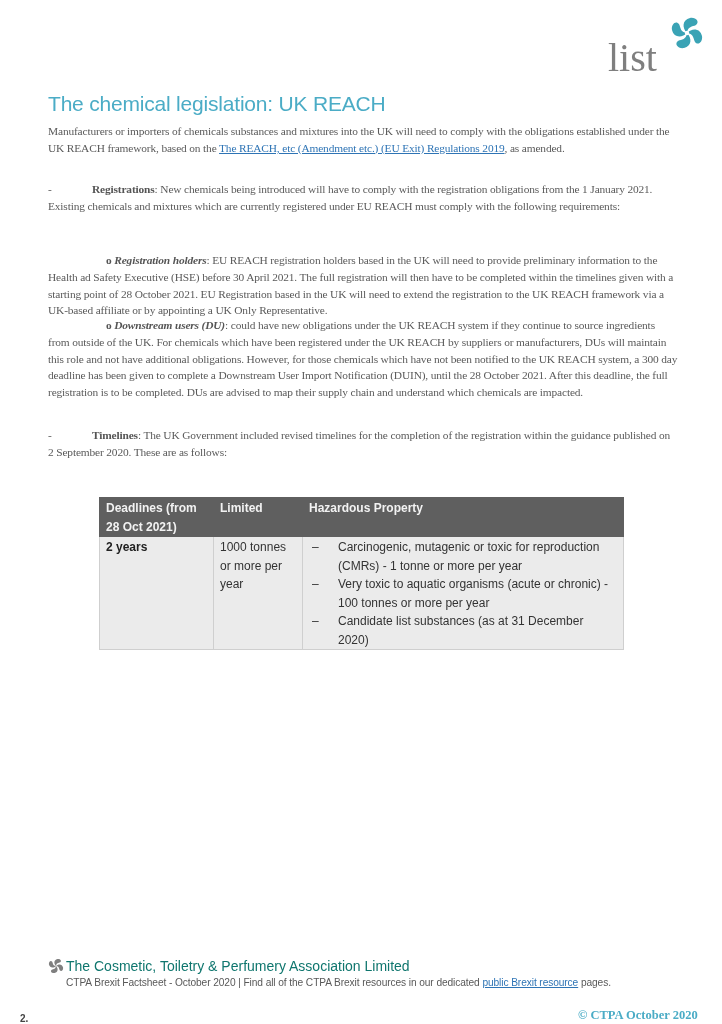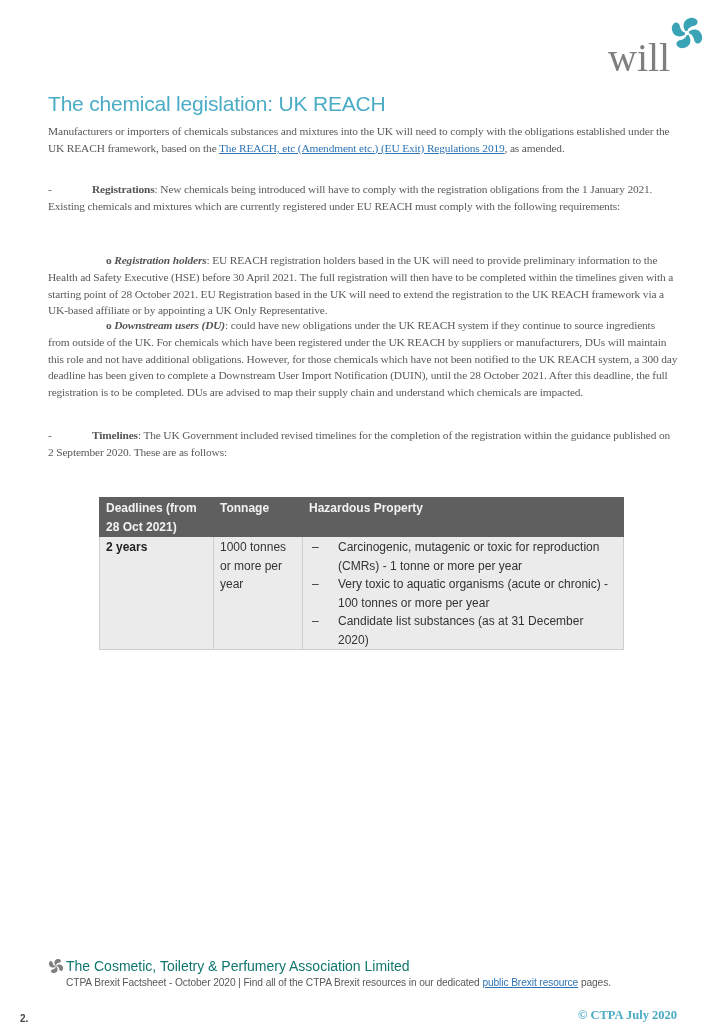--- a/index.html
+++ b/index.html
@@ -60,21 +60,21 @@
   .page-num { position: absolute; left: 20px; top: 1013px; font-size: 10px; color: #444; font-weight: bold; }
   .copyright {
     position: absolute; left: 578px; top: 1008px; font-family: "Liberation Serif", serif;
     font-size: 12.5px; font-weight: bold; color: #4bacc6;
   }
 </style>
 </head>
 <body>
 
 <div class="logo">
-  <span class="logo-text">will</span>
+  <span class="logo-text">list</span>
   <svg class="logo-swirl" viewBox="0 0 34 34">
     <g fill="#3aa3b5">
       <path d="M17 17 C 12 12, 12 4, 20 2 C 26 1, 30 6, 26 9 C 22 11, 18 10, 17 17 Z"></path>
       <path d="M17 17 C 22 12, 30 12, 32 20 C 33 26, 28 30, 25 26 C 23 22, 24 18, 17 17 Z"></path>
       <path d="M17 17 C 22 22, 22 30, 14 32 C 8 33, 4 28, 8 25 C 12 23, 16 24, 17 17 Z"></path>
       <path d="M17 17 C 12 22, 4 22, 2 14 C 1 8, 6 4, 9 8 C 11 12, 10 16, 17 17 Z"></path>
     </g>
     <circle cx="17" cy="17" r="2.2" fill="#ffffff"></circle>
   </svg>
 </div>
@@ -88,21 +88,21 @@
 <p class="body-text p3"><span class="indent"></span><b>o</b> <b><i>Registration holders</i></b><span>: EU REACH registration holders based in the UK will need to provide preliminary information to the Health ad Safety Executive (HSE) before 30 April 2021. The full registration will then have to be completed within the timelines given with a starting point of 28 October 2021.  EU Registration based in the UK will need to extend the registration to the UK REACH framework via a UK-based affiliate or by appointing a UK Only Representative.</span></p>
 
 <p class="body-text p4"><span class="indent"></span><b>o</b> <b><i>Downstream users (DU)</i></b><span>:  could have new obligations under the UK REACH system if they continue to source ingredients from outside of the UK.  For chemicals which have been registered under the UK REACH by suppliers or manufacturers, DUs will maintain this role and not have additional obligations.  However, for those chemicals which have not been notified to the UK REACH system, a 300 day deadline has been given to complete a Downstream User Import Notification (DUIN), until the 28 October 2021.  After this deadline, the full registration is to be completed.  DUs are advised to map their supply chain and understand which chemicals are impacted.</span></p>
 
 <p class="body-text p5"><span class="dash">-</span><b>Timelines</b><span>: The UK Government included revised timelines for the completion of the registration within the guidance published on 2 September 2020.  These are as follows:</span></p>
 
 <table class="deadlines">
   <thead>
     <tr>
       <th class="col1">Deadlines (from 28 Oct 2021)</th>
-      <th class="col2">Tonnage</th>
+      <th class="col2">Limited</th>
       <th>Hazardous Property</th>
     </tr>
   </thead>
   <tbody>
     <tr class="row-grey">
       <td class="deadline">2 years</td>
       <td>1000 tonnes or more per year</td>
       <td>
         <ul class="hz">
           <li><span class="bullet">–</span><span>Carcinogenic, mutagenic or toxic for reproduction (CMRs) - 1 tonne or more per year</span></li>
@@ -120,13 +120,13 @@
       <path d="M17 17 C 12 12, 12 4, 20 2 C 26 1, 30 6, 26 9 C 22 11, 18 10, 17 17 Z"></path>
       <path d="M17 17 C 22 12, 30 12, 32 20 C 33 26, 28 30, 25 26 C 23 22, 24 18, 17 17 Z"></path>
       <path d="M17 17 C 22 22, 22 30, 14 32 C 8 33, 4 28, 8 25 C 12 23, 16 24, 17 17 Z"></path>
       <path d="M17 17 C 12 22, 4 22, 2 14 C 1 8, 6 4, 9 8 C 11 12, 10 16, 17 17 Z"></path>
     </g>
   </svg>
   <span>The Cosmetic, Toiletry &amp; Perfumery Association Limited</span>
 </div>
 <div class="footer-line"><span>CTPA Brexit Factsheet - October 2020 | Find all of the CTPA Brexit resources in our dedicated </span><a class="link">public Brexit resource</a><span> pages.</span></div>
 <div class="page-num">2.</div>
-<div class="copyright">© CTPA July 2020</div>
+<div class="copyright">© CTPA October 2020</div>
 
 </body></html>

